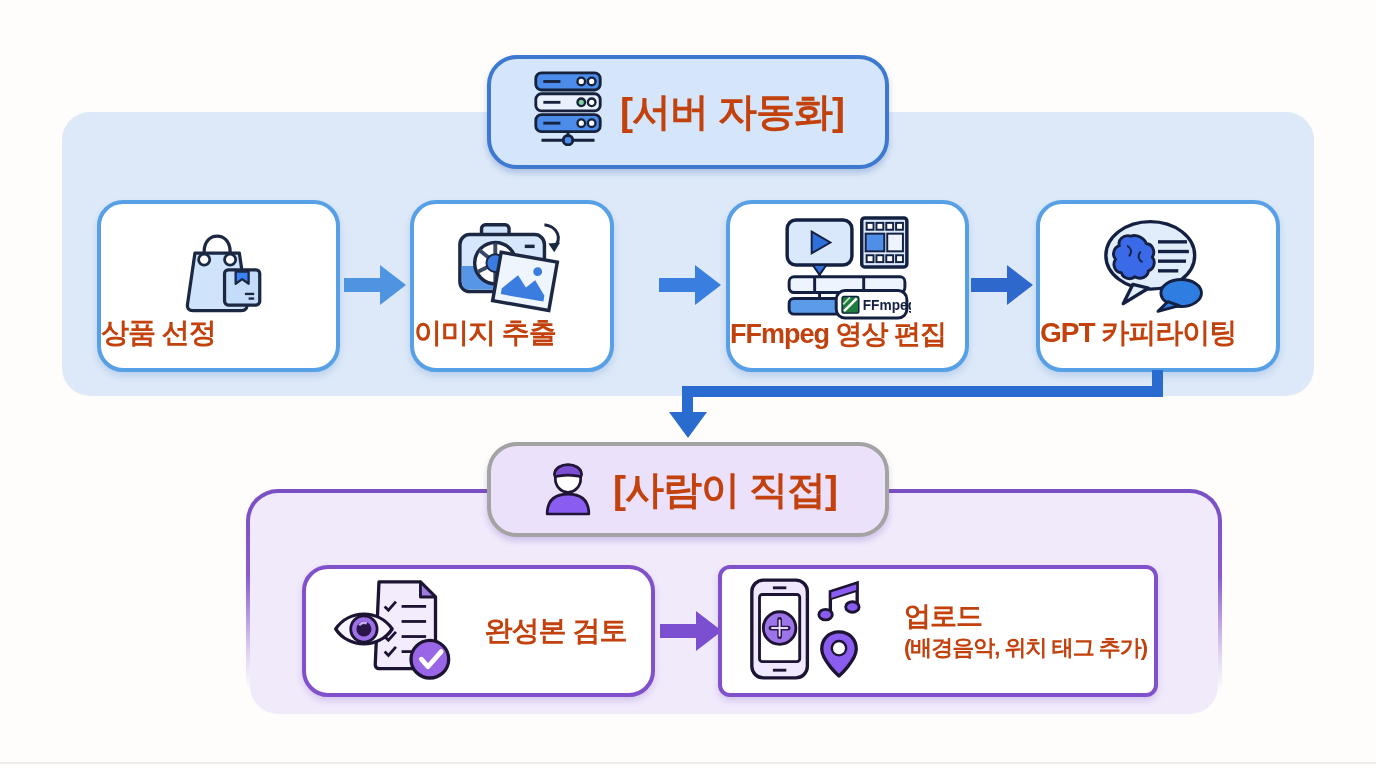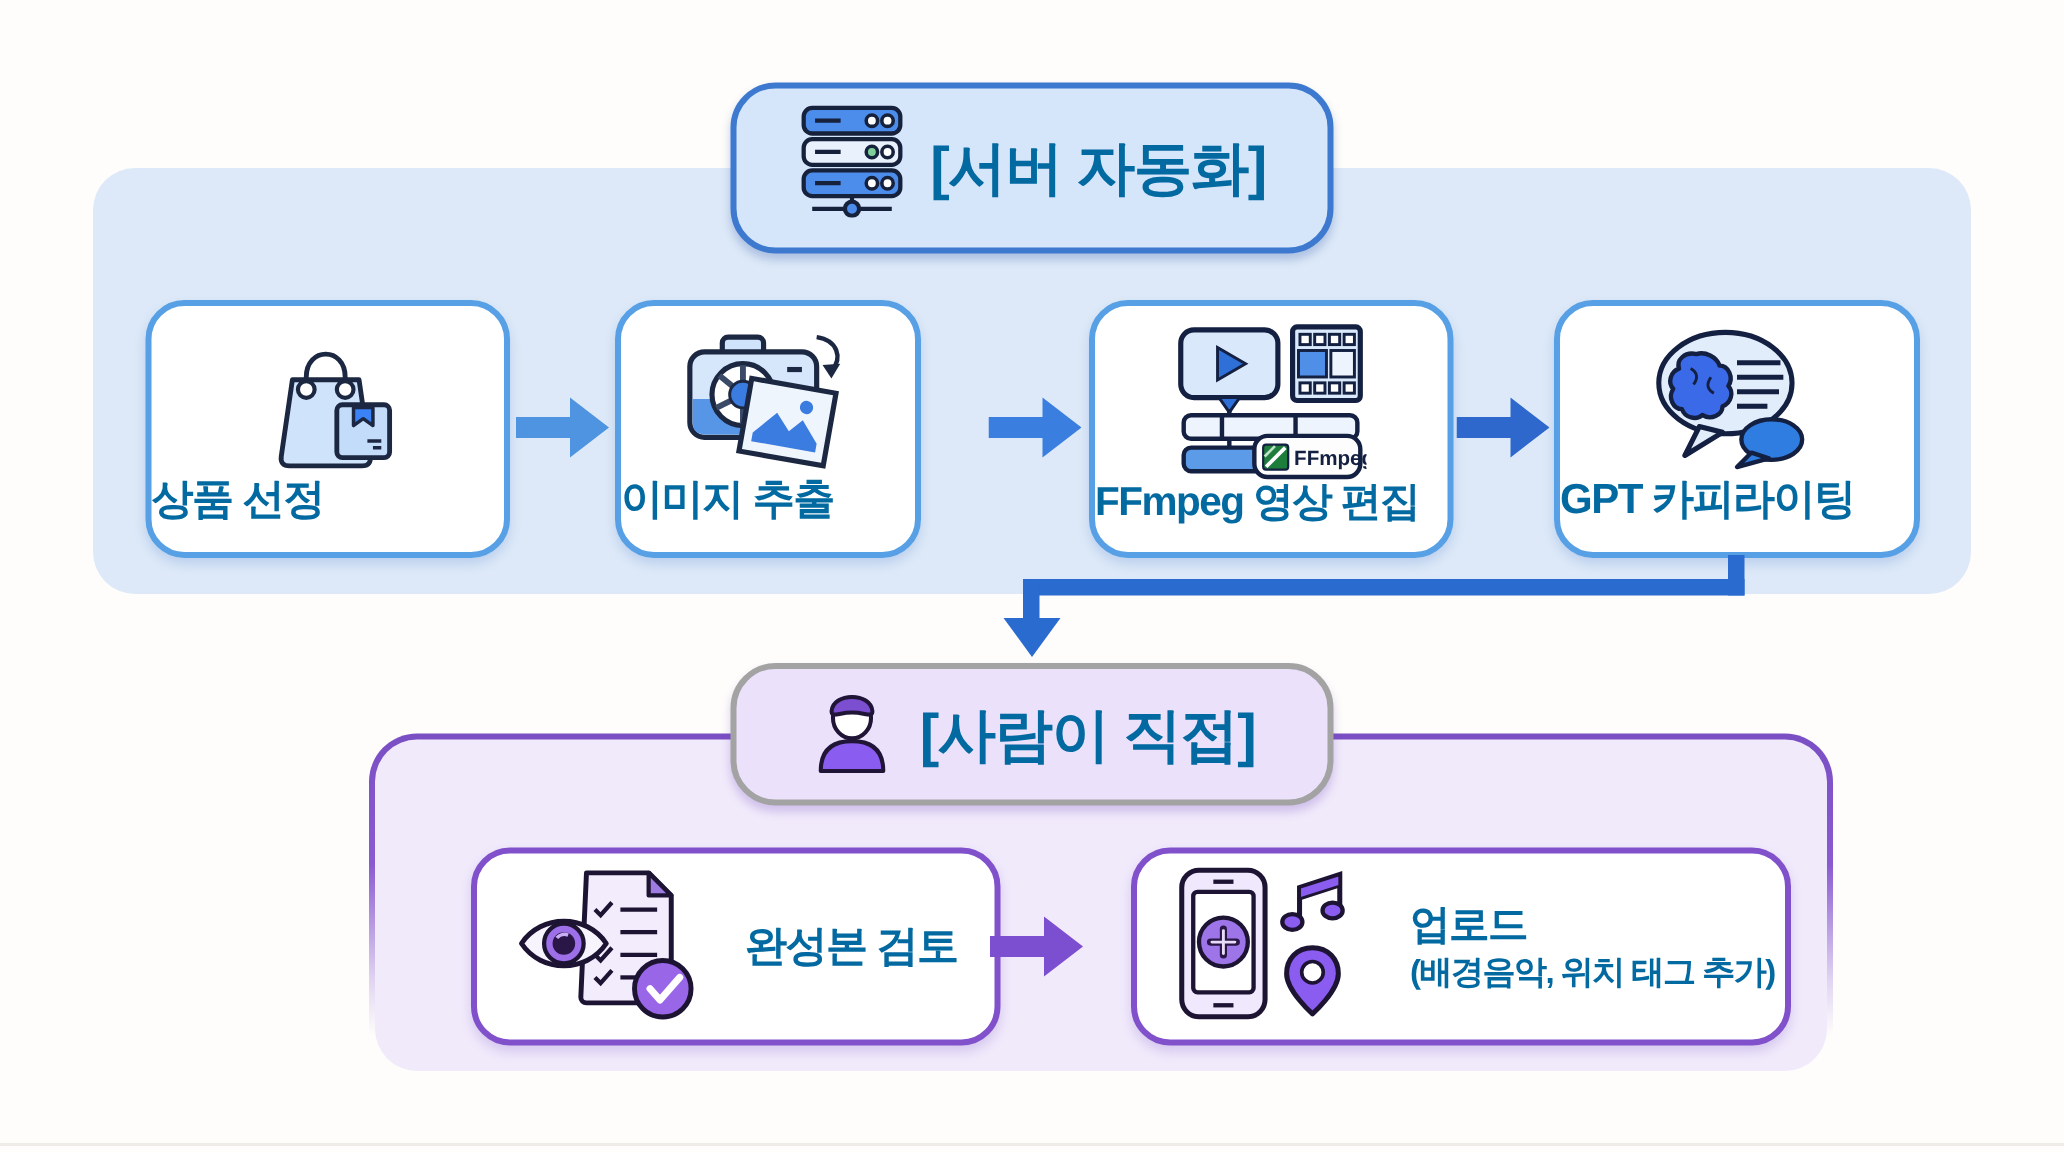--- a/index.html
+++ b/index.html
@@ -1,17 +1,17 @@
 <!DOCTYPE html>
 <html><head>
 <meta charset="utf-8">
 <style>
   html,body{margin:0;padding:0;background:#fff;}
   .canvas{position:relative;width:1376px;height:768px;background:#fefdfb;overflow:hidden;
-          font-family:"Liberation Sans","DejaVu Sans",sans-serif;color:#0369a1;}
+          font-family:"Liberation Sans","DejaVu Sans",sans-serif;color:#c2410c;}
 
   
   .panel-auto{position:absolute;left:62px;top:112px;width:1252px;height:284px;
               background:#dde9f8;border-radius:28px;}
   .panel-human-border{position:absolute;left:246px;top:489px;width:976px;height:229px;
               border-radius:32px;padding:4px;box-sizing:border-box;
               background:linear-gradient(180deg,#7a4fc4 0%,#8a5ad0 38%,rgba(150,110,220,.28) 72%,rgba(150,110,220,0) 88%);}
   .panel-human{width:100%;height:100%;border-radius:28px;background:#f1eafb;}
 
   
@@ -202,21 +202,21 @@
     <span>
       <svg width="58" height="62" viewBox="0 0 64 68">
         <ellipse cx="32" cy="27" rx="14" ry="15" fill="#ffffff" stroke="#201437" stroke-width="3"></ellipse>
         <path d="M17 22 C18 8 46 8 47 22 C47 27 42 23 32 23 C22 23 17 27 17 22 Z" fill="#7c4fd0" stroke="#201437" stroke-width="3" stroke-linejoin="round"></path>
         <path d="M9 66 C9 50 18 44 32 44 C46 44 55 50 55 66 Z" fill="#8a5cf0" stroke="#201437" stroke-width="3" stroke-linejoin="round"></path>
       </svg>
     </span>
     <span>[사람이 직접]</span>
   </div>
 
-  <div class="step step-human" style="left:302px;width:353px;margin-left:12px;">
+  <div class="step step-human" style="left:302px;width:353px;">
     <div style="margin-left:24px;">
       <svg width="130" height="106" viewBox="0 0 138 112">
         <path d="M52 6 H96 L112 22 V94 a4 4 0 0 1 -4 4 H52 a4 4 0 0 1 -4 -4 Z" fill="#f2ecfc" stroke="#1d1433" stroke-width="3.5" stroke-linejoin="round"></path>
         <path d="M96 6 L112 22 H96 Z" fill="#9d7be0" stroke="#1d1433" stroke-width="3" stroke-linejoin="round"></path>
         <g stroke="#1d1433" stroke-width="3" fill="none">
           <path d="M58 32 l4 4 l8 -9"></path>
             <line x1="76" y1="32" x2="102" y2="32"></line>
           <line x1="76" y1="48" x2="102" y2="48"></line>
           <path d="M58 64 l4 4 l8 -9"></path>
             <line x1="76" y1="64" x2="102" y2="64"></line>
@@ -231,21 +231,21 @@
         <path d="M97 88 l7 8 l14 -16" fill="none" stroke="#ffffff" stroke-width="5" stroke-linecap="round" stroke-linejoin="round"></path>
       </svg>
     </div>
     <div style="flex:1;text-align:center;font-weight:800;font-size:28px;letter-spacing:-1px;">완성본 검토</div>
   </div>
 
   <svg class="arrow" style="left:660px;top:607px;" viewBox="0 0 62 48">
     <polygon points="0,17 36,17 36,4 62,24 36,44 36,31 0,31" fill="#7c4fd0"></polygon>
   </svg>
 
-  <div class="step step-human" style="left:754px;width:440px;">
+  <div class="step step-human" style="left:718px;width:440px;border-radius:12px;">
     <div style="margin-left:26px;">
       <svg width="136" height="102" viewBox="0 0 142 106">
         <rect x="4" y="2" width="58" height="102" rx="12" fill="#f0e8fc" stroke="#1d1433" stroke-width="3.5"></rect>
         <line x1="26" y1="10" x2="40" y2="10" stroke="#1d1433" stroke-width="3"></line>
         <rect x="12" y="17" width="42" height="70" rx="3" fill="#ffffff" stroke="#1d1433" stroke-width="3"></rect>
         <circle cx="33" cy="52" r="17" fill="#9d75e8" stroke="#1d1433" stroke-width="3"></circle>
         <g stroke="#2a1647" stroke-width="5" stroke-linecap="round">
           <line x1="33" y1="43" x2="33" y2="61"></line>
             <line x1="24" y1="52" x2="42" y2="52"></line>
         </g>

